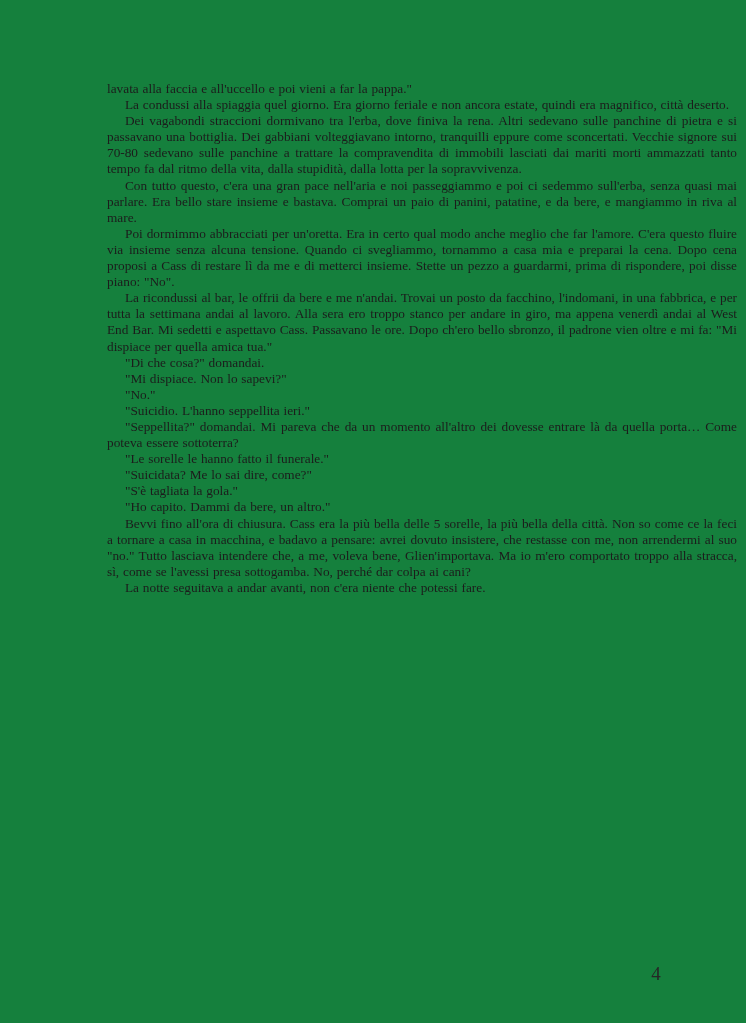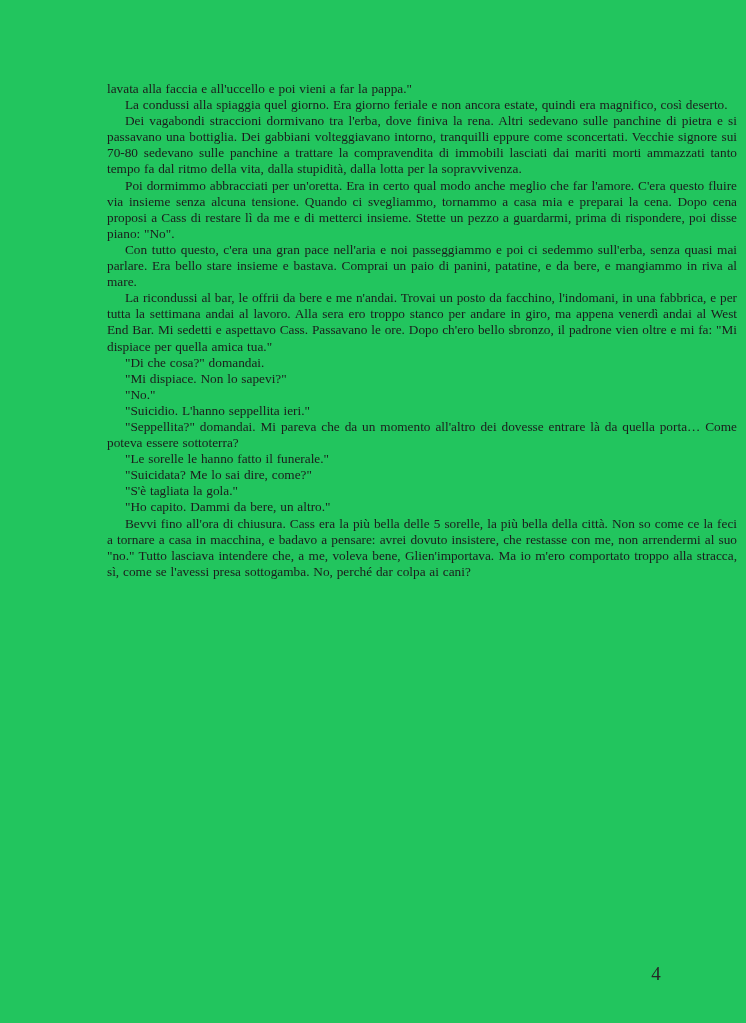--- a/index.html
+++ b/index.html
@@ -10,21 +10,21 @@
     width: 746px;
     height: 1023px;
     background: #ffffff;
     overflow: hidden;
     position: relative;
     font-family: "Liberation Serif", serif;
   }
   .page {
     position: absolute;
     inset: 0;
-    background: #22c55e;
+    background: #15803d;
   }
   .text-block {
     position: absolute;
     left: 107px;
     top: 81px;
     width: 630px;
     color: #1c1c1c;
     font-size: 13.3px;
     line-height: 16.1px;
     text-align: justify;
@@ -50,30 +50,31 @@
     line-height: 21px;
     color: #262626;
   }
 </style>
 </head>
 <body>
 
 <div class="page">
   <div class="text-block">
       <p class="no-indent">lavata alla faccia e all'uccello e poi vieni a far la pappa."</p>
-      <p>La condussi alla spiaggia quel giorno. Era giorno feriale e non ancora estate, quindi era magnifico, così deserto.</p>
+      <p>La condussi alla spiaggia quel giorno. Era giorno feriale e non ancora estate, quindi era magnifico, città deserto.</p>
       <p>Dei vagabondi straccioni dormivano tra l'erba, dove finiva la rena. Altri sedevano sulle panchine di pietra e si passavano una bottiglia. Dei gabbiani volteggiavano intorno, tranquilli eppure come sconcertati. Vecchie signore sui 70-80 sedevano sulle panchine a trattare la compravendita di immobili lasciati dai mariti morti ammazzati tanto tempo fa dal ritmo della vita, dalla stupidità, dalla lotta per la sopravvivenza.</p>
+      <p>Con tutto questo, c'era una gran pace nell'aria e noi passeggiammo e poi ci sedemmo sull'erba, senza quasi mai parlare. Era bello stare insieme e bastava. Comprai un paio di panini, patatine, e da bere, e mangiammo in riva al mare.</p>
       <p>Poi dormimmo abbracciati per un'oretta. Era in certo qual modo anche meglio che far l'amore. C'era questo fluire via insieme senza alcuna tensione. Quando ci svegliammo, tornammo a casa mia e preparai la cena. Dopo cena proposi a Cass di restare lì da me e di metterci insieme. Stette un pezzo a guardarmi, prima di rispondere, poi disse piano: "No".</p>
-      <p>Con tutto questo, c'era una gran pace nell'aria e noi passeggiammo e poi ci sedemmo sull'erba, senza quasi mai parlare. Era bello stare insieme e bastava. Comprai un paio di panini, patatine, e da bere, e mangiammo in riva al mare.</p>
       <p>La ricondussi al bar, le offrii da bere e me n'andai. Trovai un posto da facchino, l'indomani, in una fabbrica, e per tutta la settimana andai al lavoro. Alla sera ero troppo stanco per andare in giro, ma appena venerdì andai al West End Bar. Mi sedetti e aspettavo Cass. Passavano le ore. Dopo ch'ero bello sbronzo, il padrone vien oltre e mi fa: "Mi dispiace per quella amica tua."</p>
       <p>"Di che cosa?" domandai.</p>
       <p>"Mi dispiace. Non lo sapevi?"</p>
       <p>"No."</p>
       <p>"Suicidio. L'hanno seppellita ieri."</p>
       <p>"Seppellita?" domandai. Mi pareva che da un momento all'altro dei dovesse entrare là da quella porta… Come poteva essere sottoterra?</p>
       <p>"Le sorelle le hanno fatto il funerale."</p>
       <p>"Suicidata? Me lo sai dire, come?"</p>
       <p>"S'è tagliata la gola."</p>
       <p>"Ho capito. Dammi da bere, un altro."</p>
       <p>Bevvi fino all'ora di chiusura. Cass era la più bella delle 5 sorelle, la più bella della città. Non so come ce la feci a tornare a casa in macchina, e badavo a pensare: avrei dovuto insistere, che restasse con me, non arrendermi al suo "no." Tutto lasciava intendere che, a me, voleva bene, Glien'importava. Ma io m'ero comportato troppo alla stracca, sì, come se l'avessi presa sottogamba. No, perché dar colpa ai cani?</p>
+      <p>La notte seguitava a andar avanti, non c'era niente che potessi fare.</p>
     </div>
   <div class="page-number">4</div>
 </div>
 
 </body></html>

